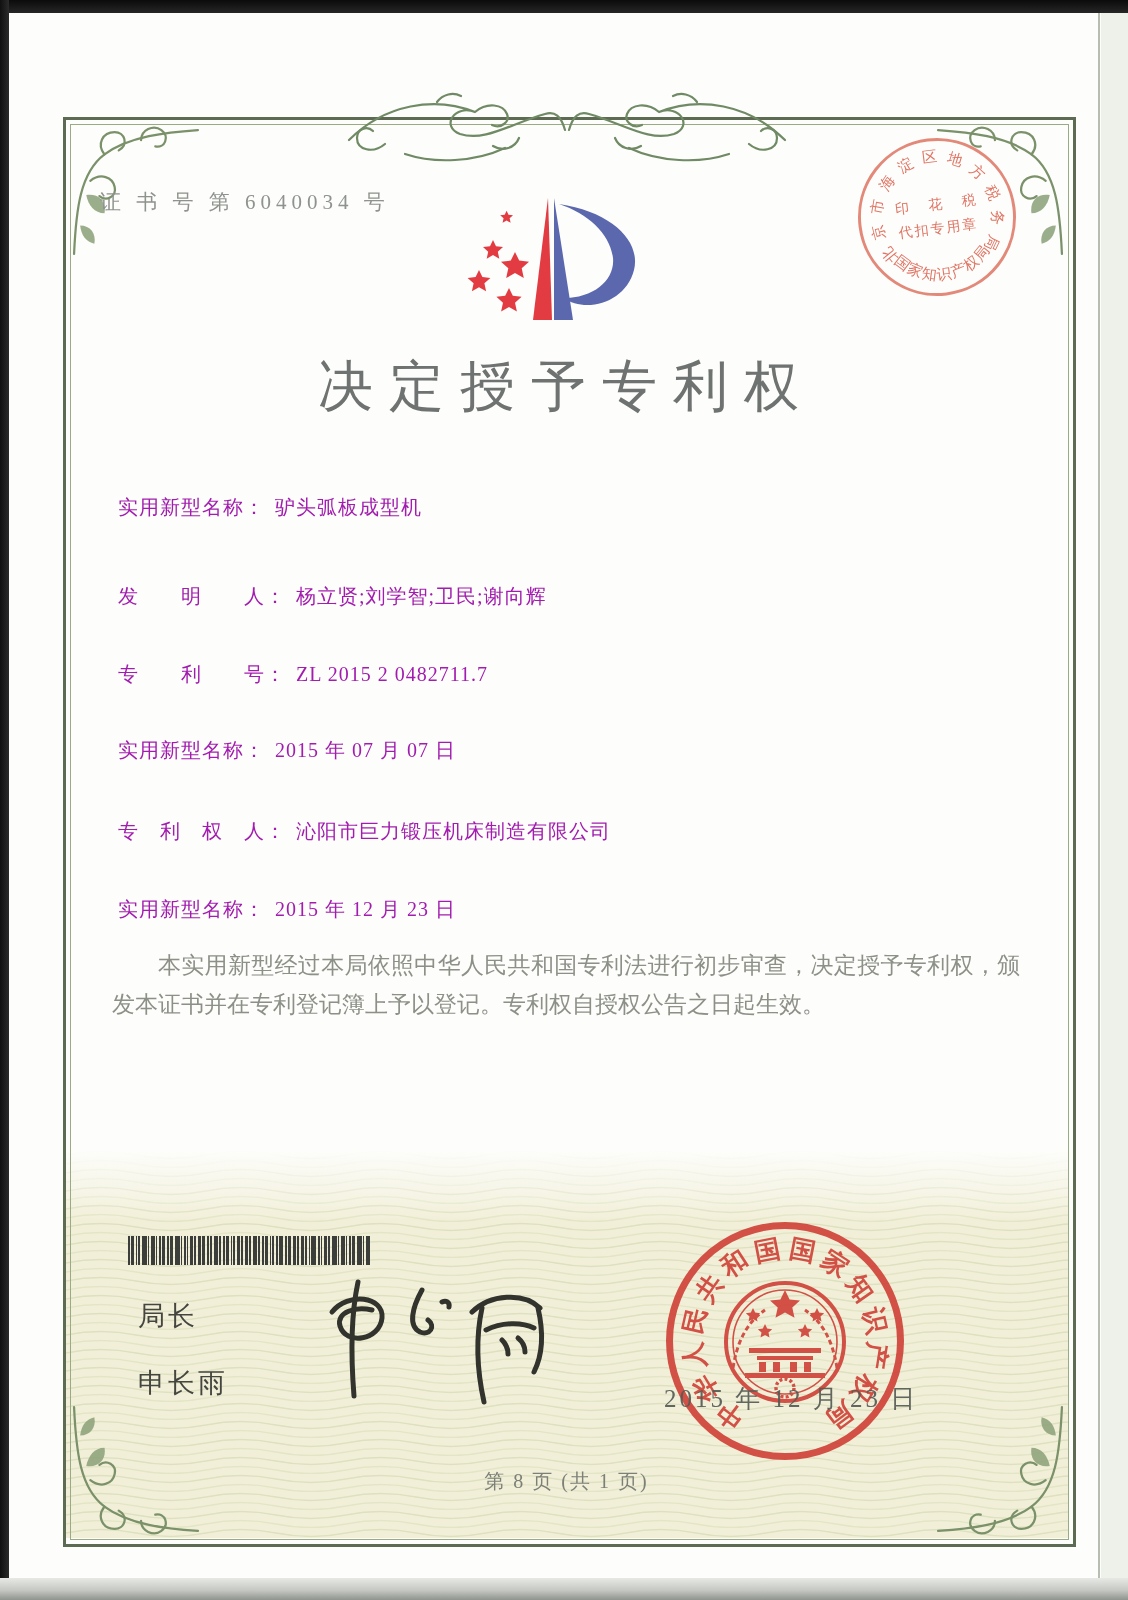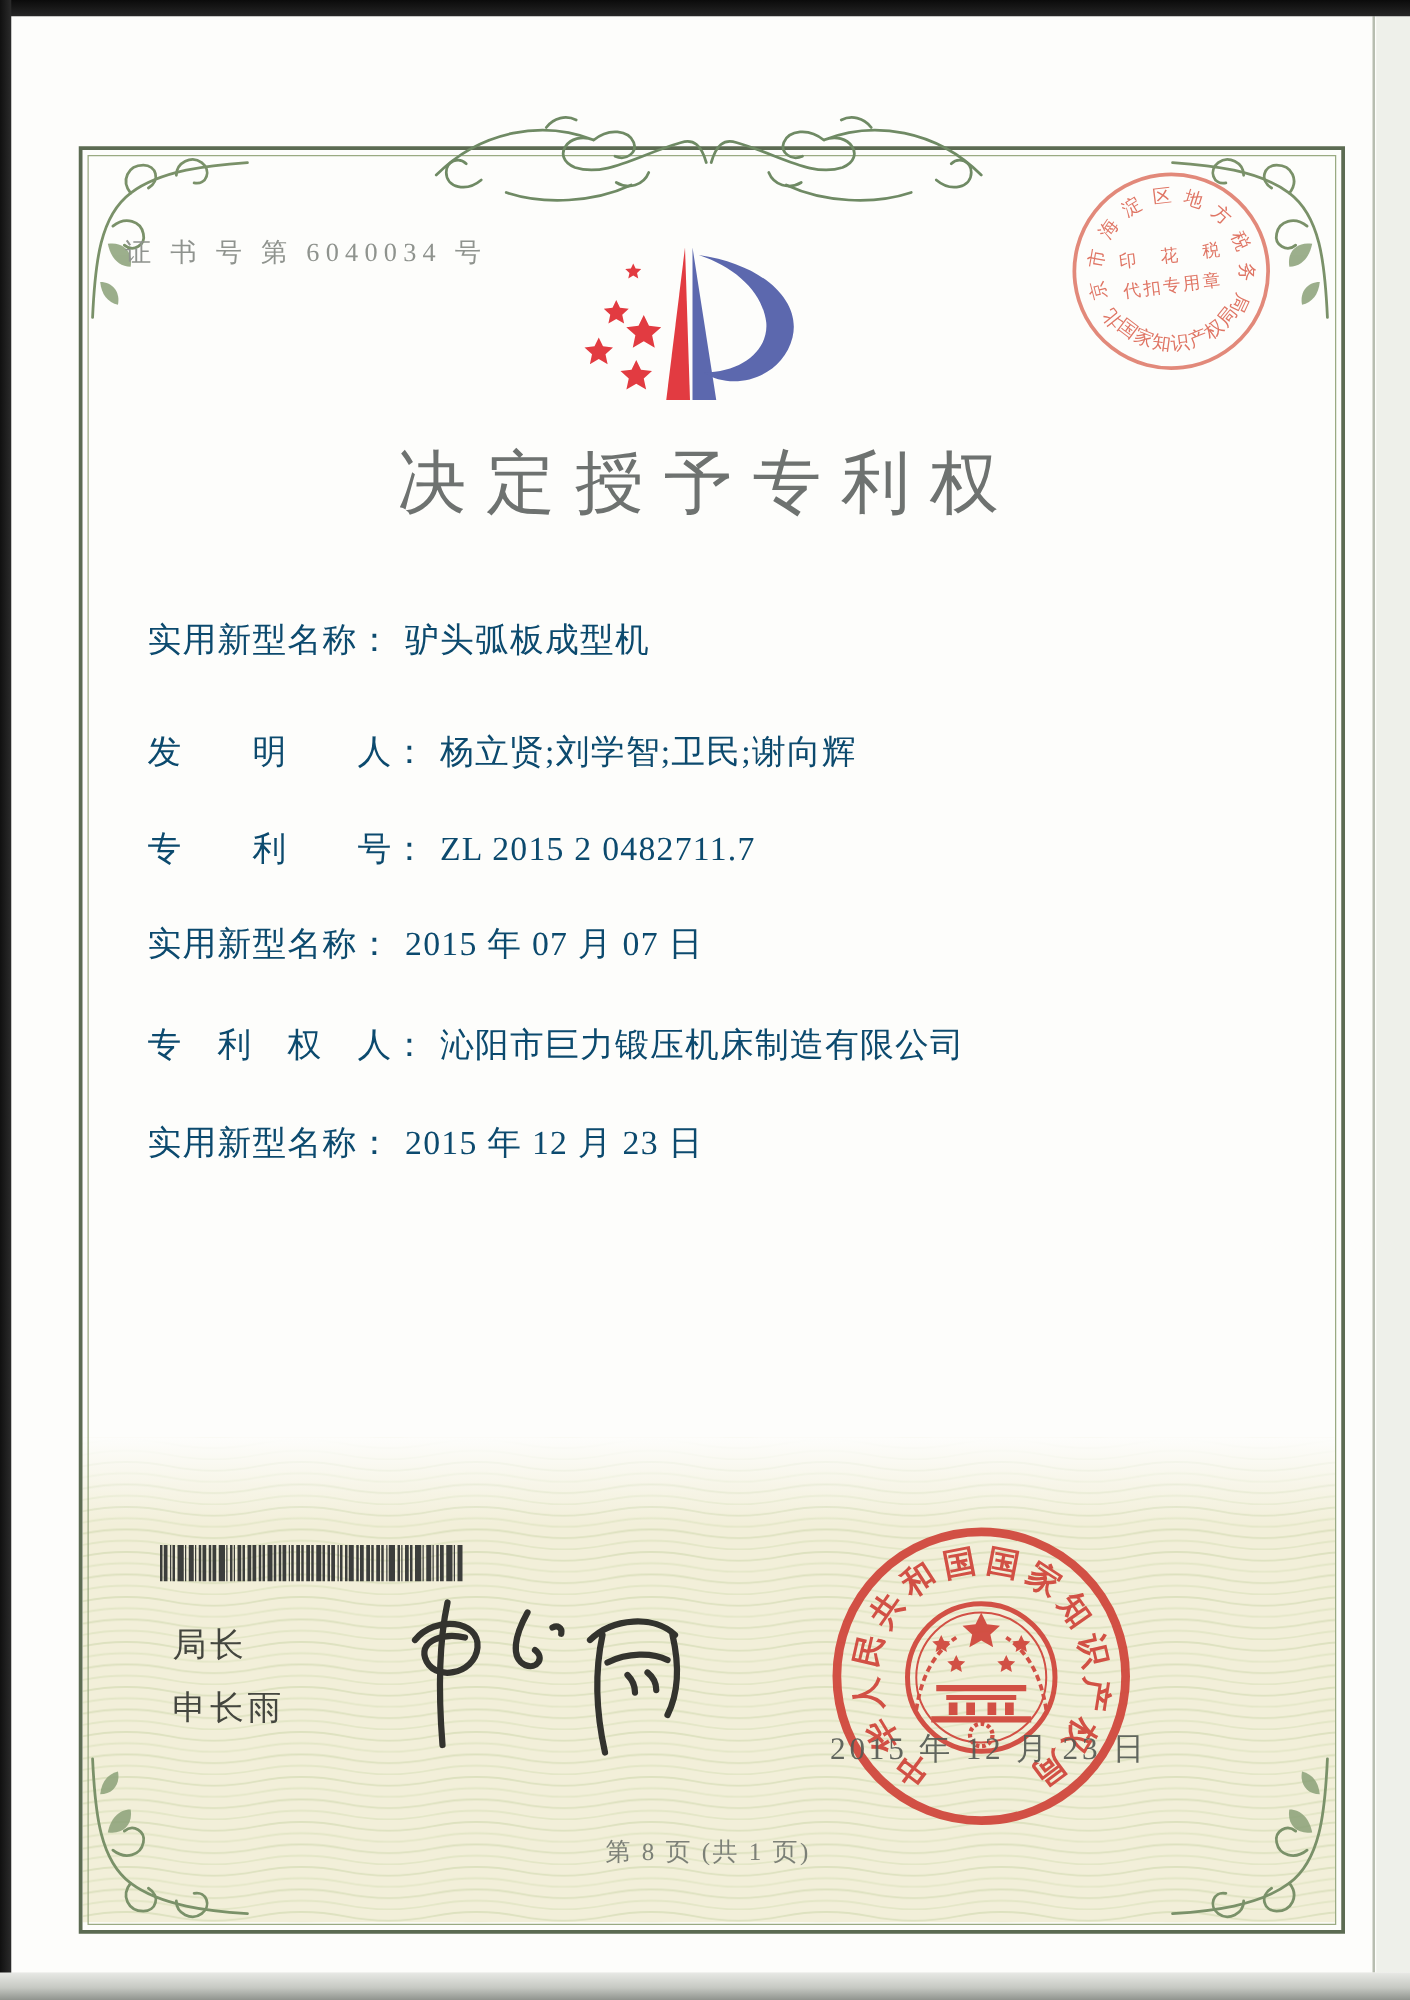--- a/index.html
+++ b/index.html
@@ -37,30 +37,30 @@
   .tax-stamp{left:858px;top:138px;width:152px;height:152px;border:3px solid #e08070;transform:rotate(-7deg);opacity:.92;}
   .tax-stamp .ring-char{font-size:15px;color:#dd6a58;font-weight:500;}
   .tax-center{position:absolute;left:0;top:0;width:100%;height:100%;display:flex;flex-direction:column;align-items:center;justify-content:center;color:#dd6a58;}
   .tax-center .l1{font-size:14px;letter-spacing:8px;margin-left:8px;}
   .tax-center .l2{font-size:14px;letter-spacing:2px;margin-top:6px;}
   .main-seal{left:666px;top:1222px;width:224px;height:224px;border:7px solid #d0453a;opacity:.93;}
   .main-seal .ring-char{font-size:26px;color:#d0453a;font-weight:600;}
   .emblem{position:absolute;left:50%;top:50%;transform:translate(-50%,-50%);}
   .seal-date{position:absolute;left:664px;top:1382px;font-size:25px;color:rgba(85,90,84,.92);letter-spacing:3px;z-index:30;}
   
-  .field-row{position:absolute;left:118px;font-size:27px;color:#0c4a6e;letter-spacing:1px;z-index:5;}
+  .field-row{position:absolute;left:118px;font-size:20px;color:#a21caf;letter-spacing:1px;z-index:5;}
   .field-row .val{margin-left:10px;}
   
   .body-text{position:absolute;left:112px;top:946px;width:908px;font-size:23px;line-height:39px;color:#8c9087;text-align:justify;z-index:5;}
   .body-text p{margin:0;text-indent:2em;}
   
   .barcode{position:absolute;left:128px;top:1236px;height:29px;display:flex;align-items:stretch;z-index:5;}
   .barcode i{display:block;background:#3c3e3c;}
   .officer{position:absolute;left:138px;top:1298px;font-size:27px;color:#44463f;letter-spacing:3px;z-index:5;font-family:"Liberation Sans","DejaVu Sans",sans-serif;}
-  .officer .name{margin-top:14px;}
+  .officer .name{margin-top:31px;}
   .signature{position:absolute;left:296px;top:1268px;width:270px;height:142px;z-index:6;}
   .page-footer{position:absolute;left:63px;top:1468px;width:1007px;text-align:center;font-size:20px;color:#7c8077;letter-spacing:2px;z-index:5;}
   .ring-char{position:absolute;left:50%;top:50%;font-family:"Liberation Serif","DejaVu Serif",serif;}
 </style>
 </head>
 <body>
 
 <div class="paper"></div>
 
 <div class="wave-zone">
@@ -208,20 +208,21 @@
   <span>实用新型名称：</span><span class="val">2015 年 07 月 07 日</span>
 </div>
 <div class="field-row" style="top:818px">
   <span>专　利　权　人：</span><span class="val">沁阳市巨力锻压机床制造有限公司</span>
 </div>
 <div class="field-row" style="top:896px">
   <span>实用新型名称：</span><span class="val">2015 年 12 月 23 日</span>
 </div>
 
 <div class="body-text">
+  <p>本实用新型经过本局依照中华人民共和国专利法进行初步审查，决定授予专利权，颁发本证书并在专利登记簿上予以登记。专利权自授权公告之日起生效。</p>
 </div>
 
 <div class="barcode">
     <i style="width: 1.6px; margin-right: 1px;"></i>
     <i style="width: 3.2px; margin-right: 2px;"></i>
     <i style="width: 1.6px; margin-right: 1px;"></i>
     <i style="width: 1.6px; margin-right: 2px;"></i>
     <i style="width: 4.8px; margin-right: 1px;"></i>
     <i style="width: 1.6px; margin-right: 2px;"></i>
     <i style="width: 3.2px; margin-right: 1px;"></i>

